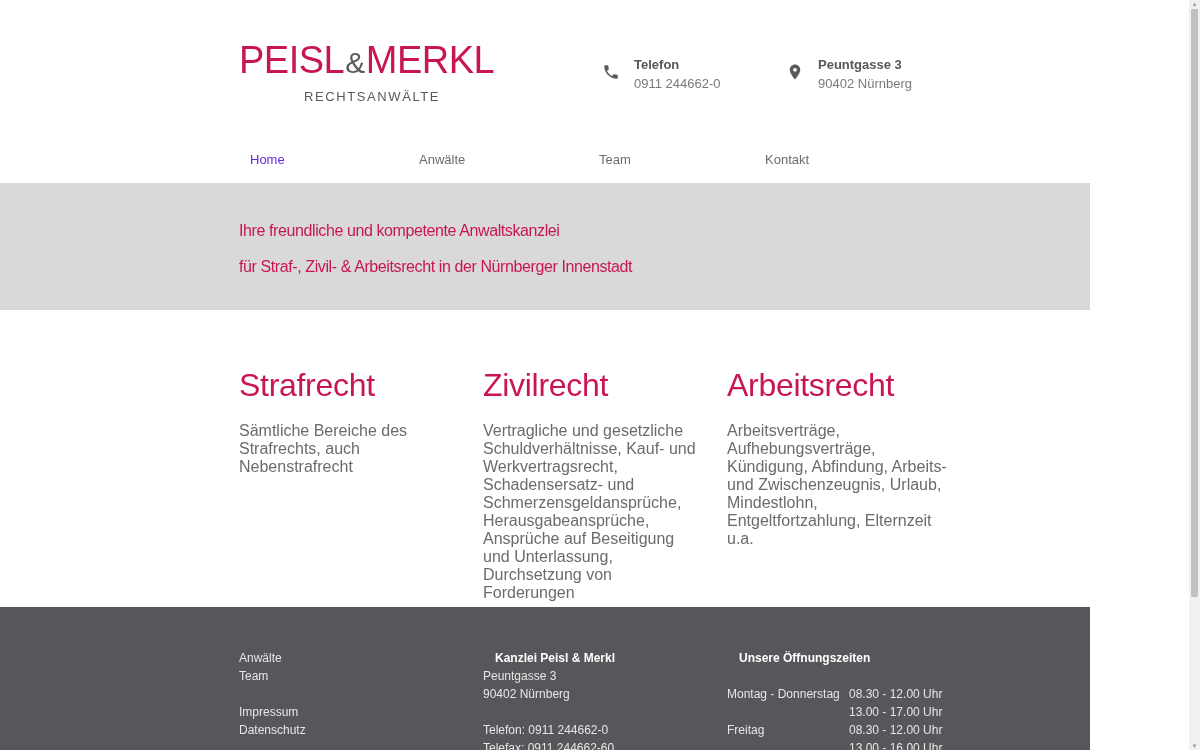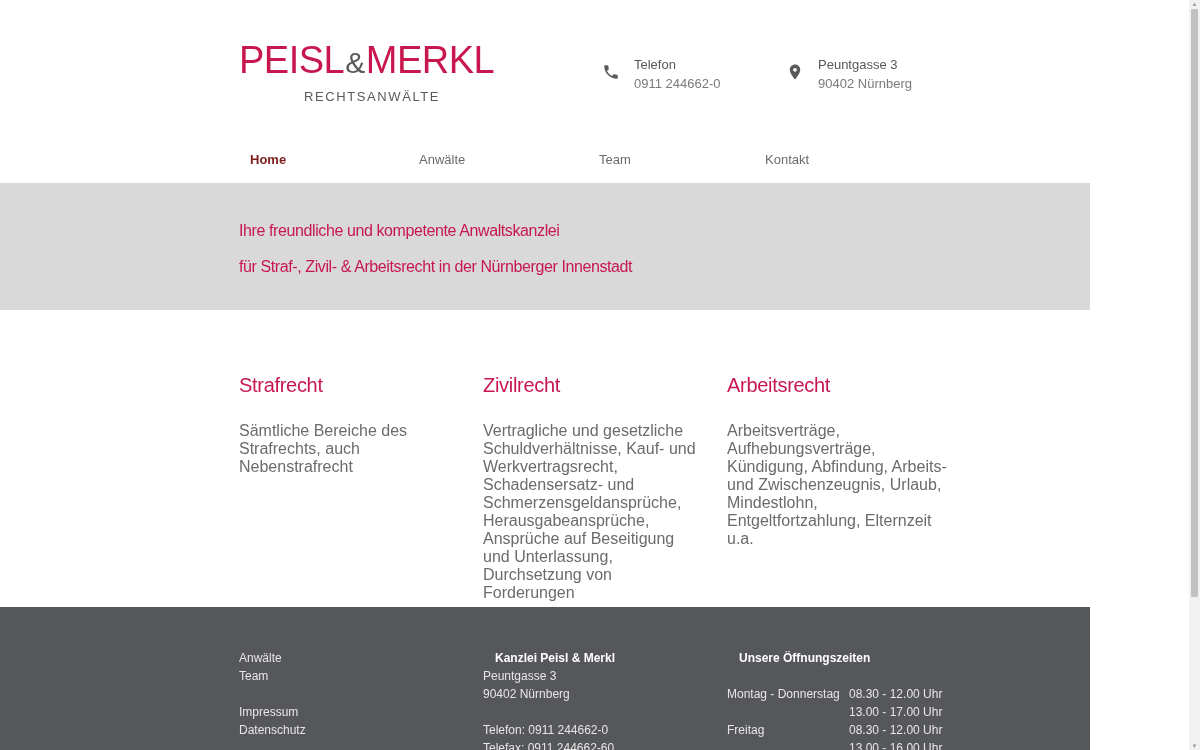--- a/index.html
+++ b/index.html
@@ -61,21 +61,21 @@
     .contact-item .icon {
       width: 18px;
       height: 18px;
       margin-top: 7px;
       margin-right: 14px;
       flex-shrink: 0;
     }
     .contact-item .title {
       display: block;
       font-size: 13px;
-      font-weight: normal;
+      font-weight: bold;
       color: #575757;
       line-height: 17px;
     }
     .contact-item .value {
       display: block;
       font-size: 13px;
       color: #7a7a7a;
       line-height: 19px;
       margin-top: 1px;
     }
@@ -91,22 +91,22 @@
     }
     .nav a {
       position: absolute;
       top: 0;
       font-size: 13px;
       text-decoration: none;
       color: #6b6b6b;
       line-height: 20px;
     }
     .nav a.active {
-      color: #7f1d1d;
-      font-weight: bold;
+      color: #6d28d9;
+      font-weight: normal;
     }
 
     
     .banner {
       position: absolute;
       top: 183px;
       left: 0;
       width: 1189px;
       height: 127px;
       background: #d9d9d9;
@@ -133,21 +133,21 @@
       height: 297px;
     }
     .service {
       position: absolute;
       top: 58px;
       width: 220px;
     }
     .service h2 {
       margin: 0;
       font-weight: normal;
-      font-size: 20px;
+      font-size: 32px;
       line-height: 34px;
       color: #c8174f;
       letter-spacing: -0.3px;
     }
     .service p {
       margin: 20px 0 0 0;
       font-size: 16px;
       line-height: 18px;
       color: #6b6b6b;
     }

